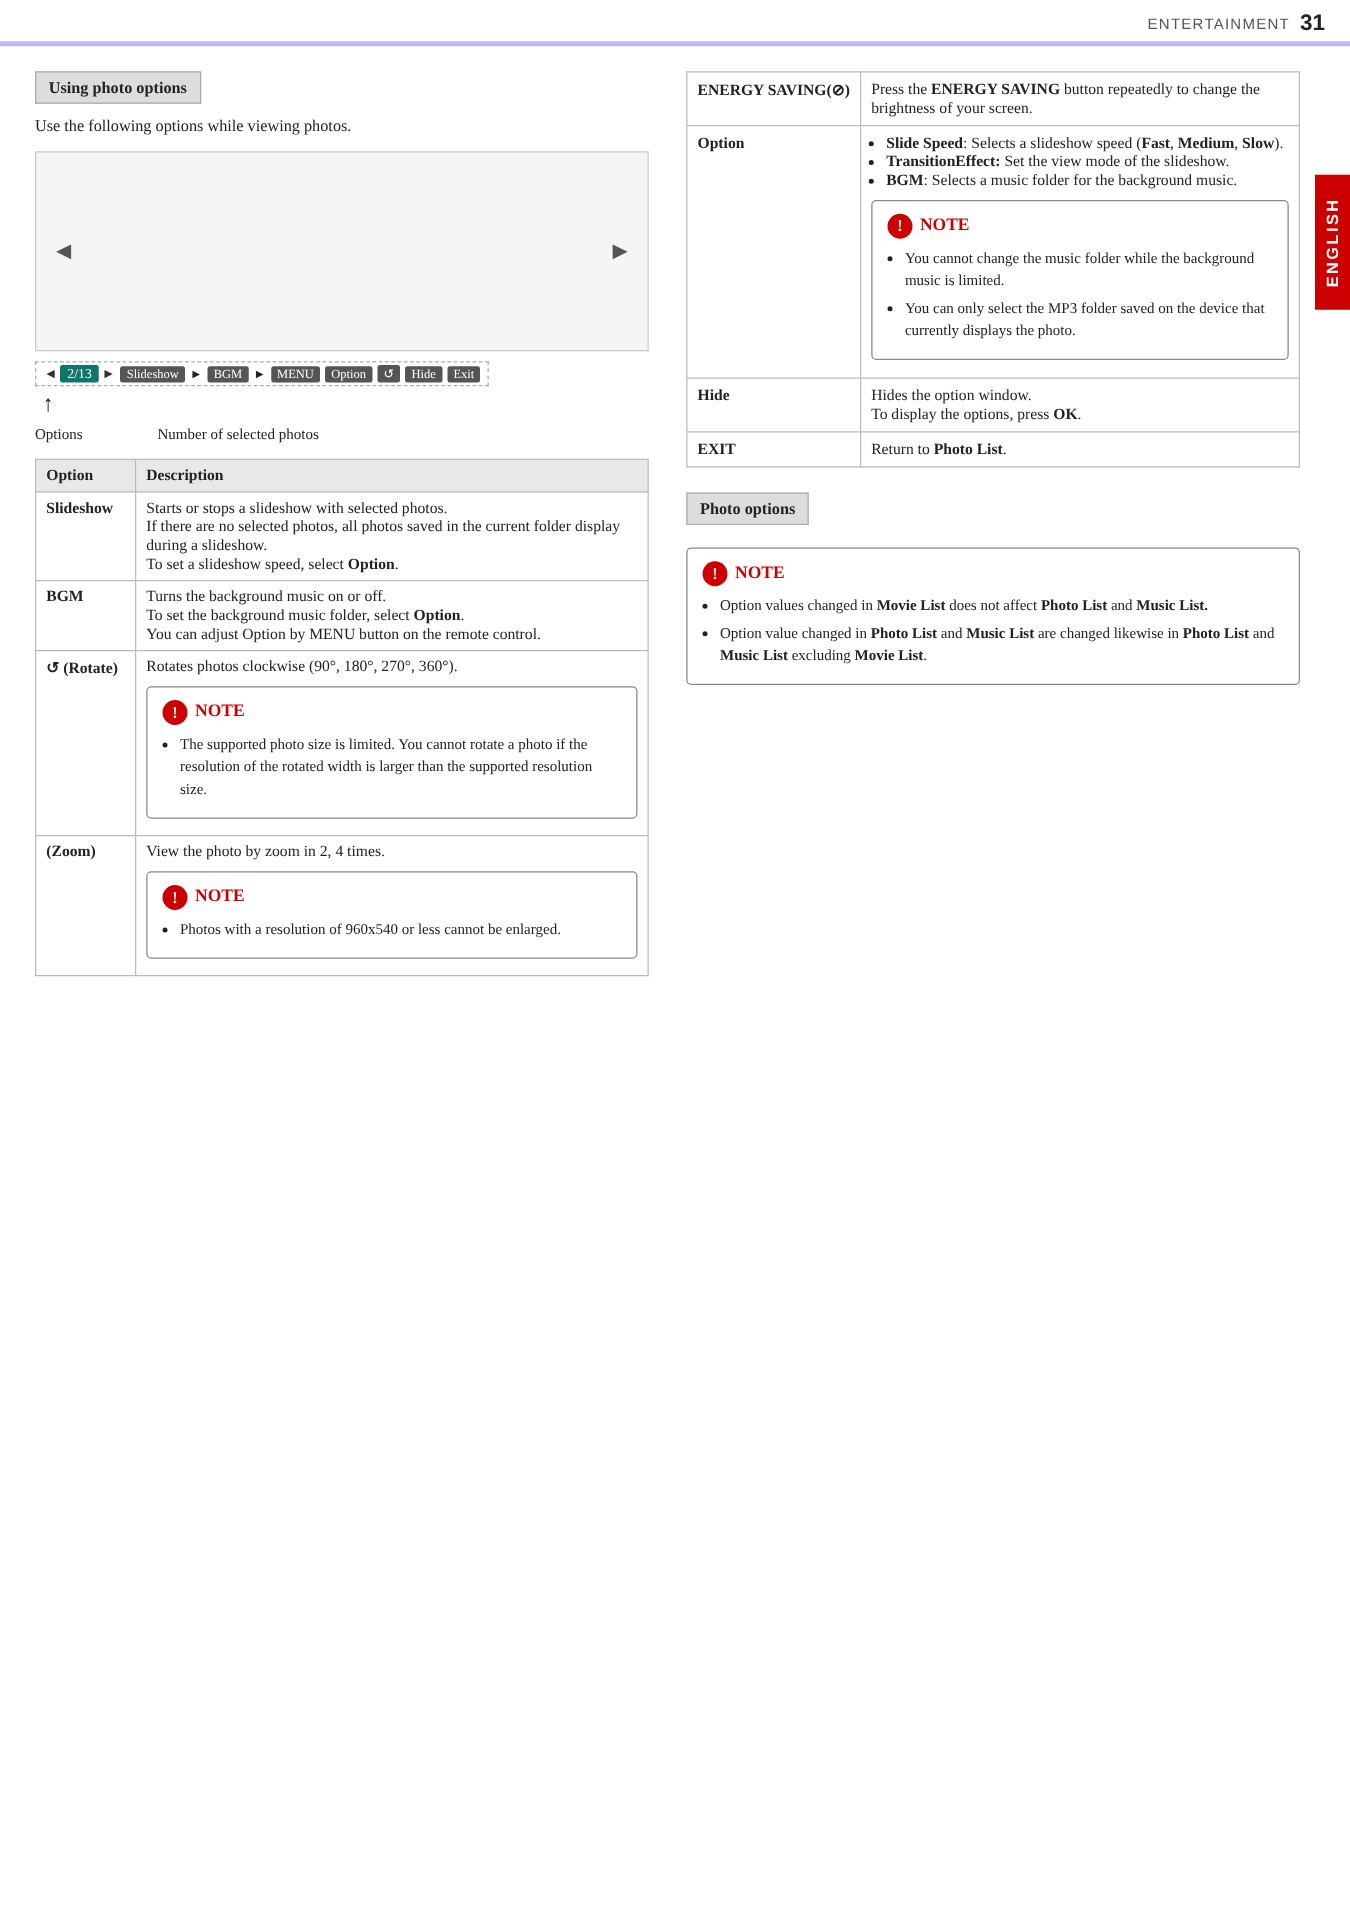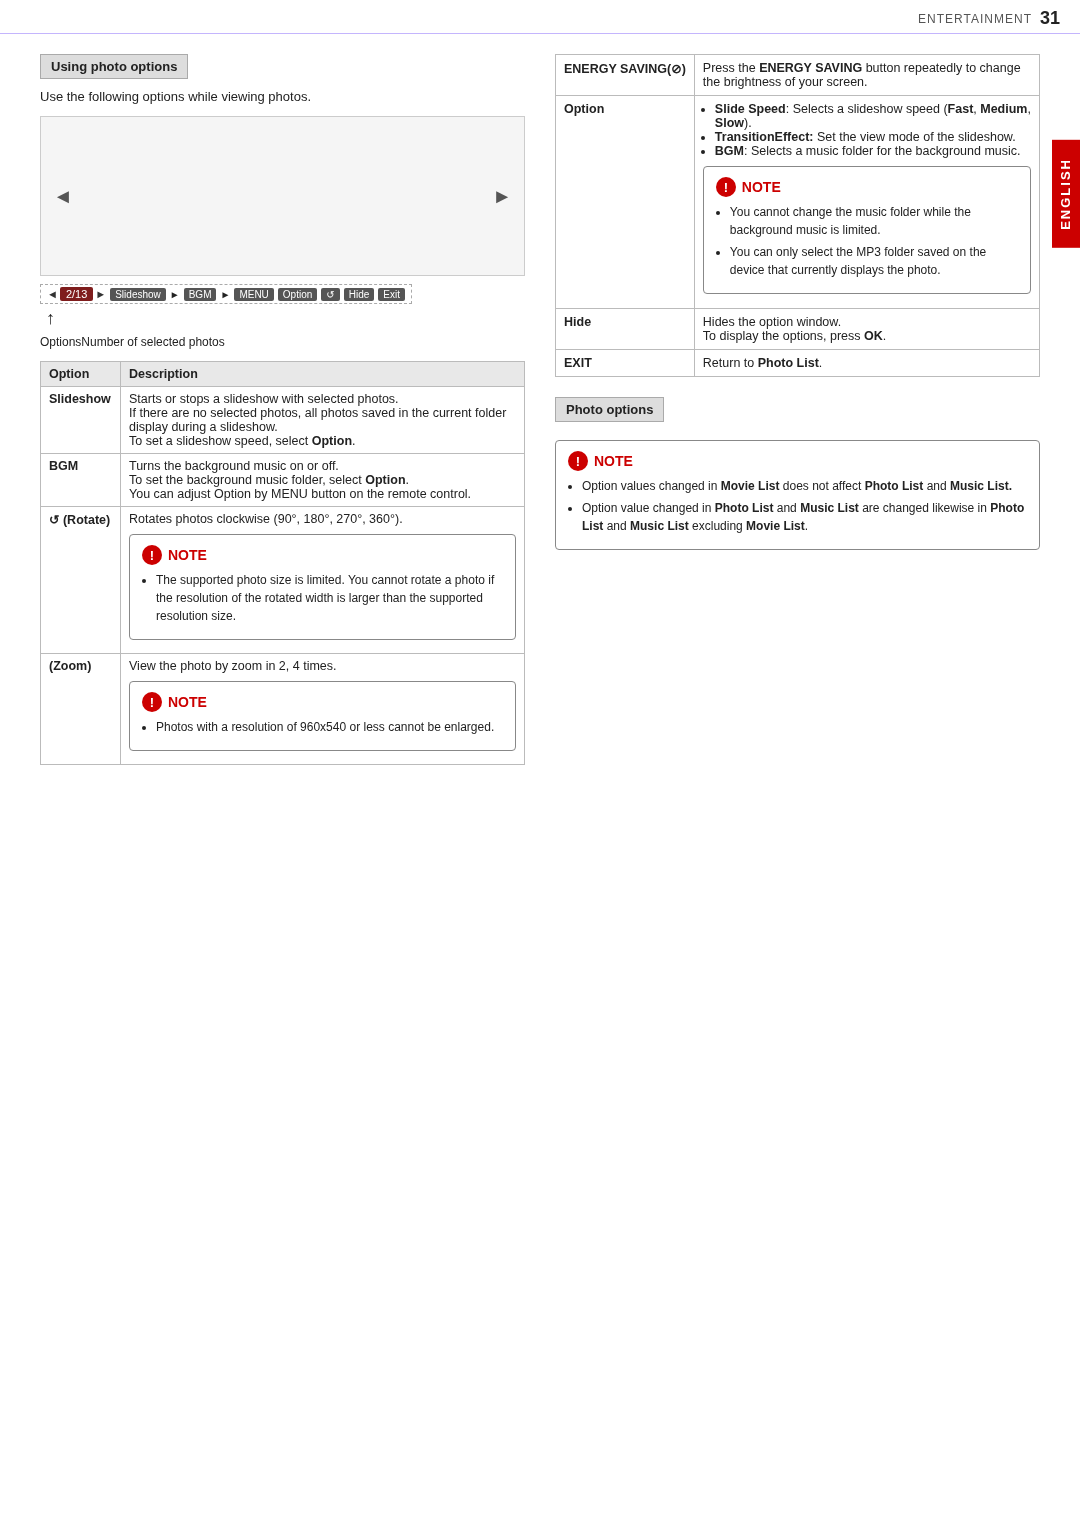--- a/index.html
+++ b/index.html
@@ -12,21 +12,21 @@
       color: #222;
       position: relative;
     }
 
     
     .header {
       display: flex;
       justify-content: flex-end;
       align-items: center;
       padding: 8px 20px 4px 20px;
-      border-bottom: 1px solid #c4b5fd;
+      border-bottom: 4px solid #c4b5fd;
     }
     .header-text {
       font-size: 12px;
       color: #555;
       letter-spacing: 1px;
       text-transform: uppercase;
     }
     .header-num {
       font-size: 18px;
       font-weight: bold;
@@ -47,22 +47,23 @@
       writing-mode: vertical-rl;
       text-orientation: mixed;
       transform: rotate(180deg);
       padding: 18px 6px;
       width: 28px;
     }
 
     
     .main {
       display: flex;
-      padding: 20px 40px 20px 40px;
+      padding: 20px 40px 20px 28px;
       gap: 30px;
+      font-family: Liberation Serif, serif;
     }
     .left-col {
       flex: 1;
       min-width: 0;
     }
     .right-col {
       flex: 1;
       min-width: 0;
     }
 
@@ -99,21 +100,21 @@
     }
     .toolbar-inner {
       display: inline-flex;
       align-items: center;
       border: 1px dashed #aaa;
       padding: 2px 6px;
       gap: 4px;
       font-size: 11px;
     }
     .toolbar-counter {
-      background: #7f1d1d;
+      background: #0f766e;
       color: #fff;
       padding: 1px 6px;
       font-size: 11px;
       border-radius: 2px;
     }
     .toolbar-btn {
       background: #555;
       color: #fff;
       padding: 1px 5px;
       font-size: 10px;
@@ -122,20 +123,21 @@
     .toolbar-nav {
       font-size: 11px;
       color: #333;
       display: flex;
       align-items: center;
       gap: 2px;
     }
 
     .caption-row {
       display: flex;
+      gap: 60px;
       margin-top: 4px;
       font-size: 12px;
     }
 
     
     .options-table {
       width: 100%;
       border-collapse: collapse;
       margin-top: 12px;
       font-size: 12.5px;

